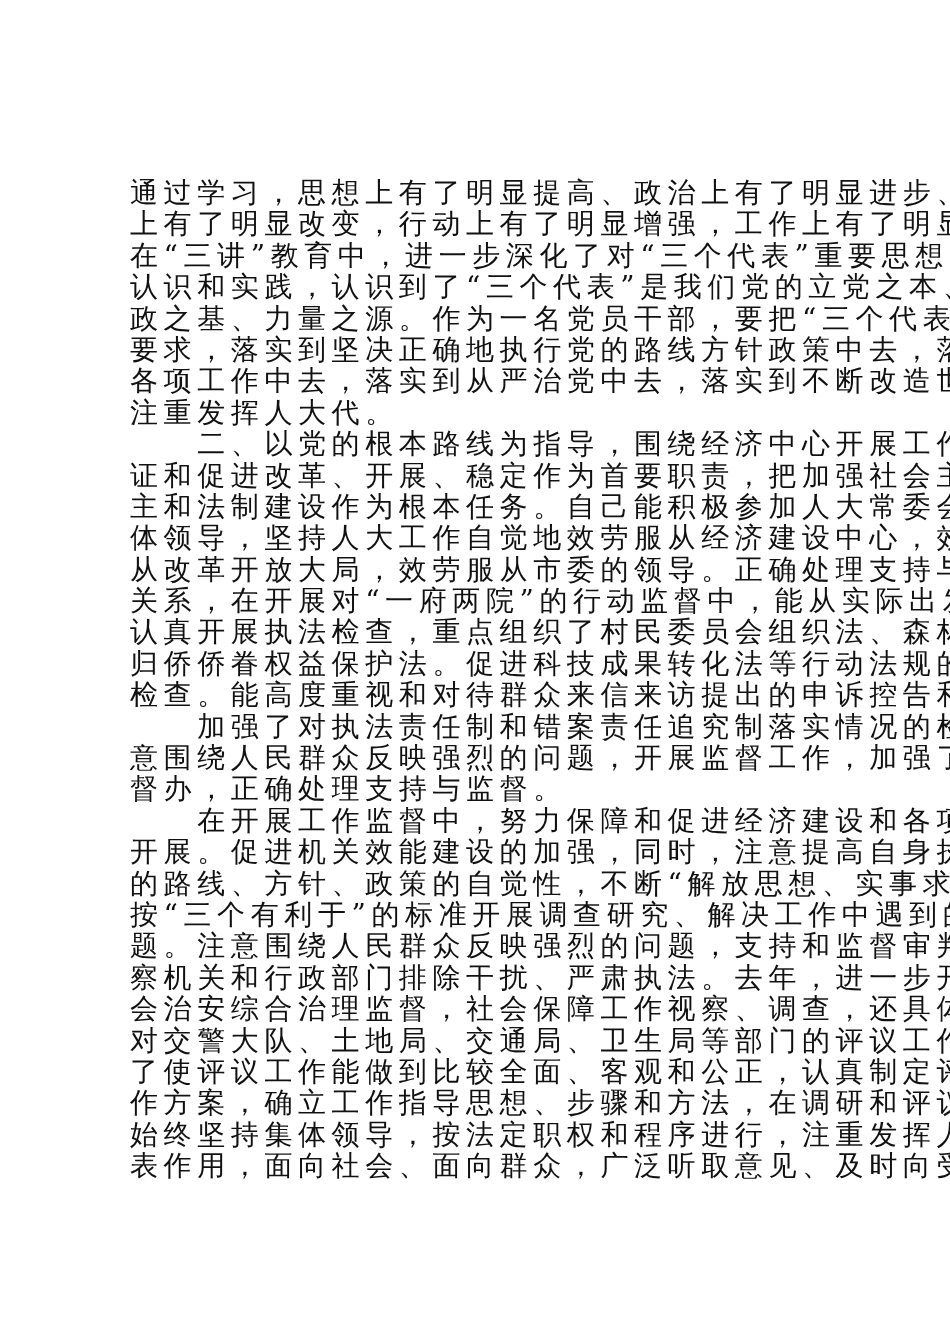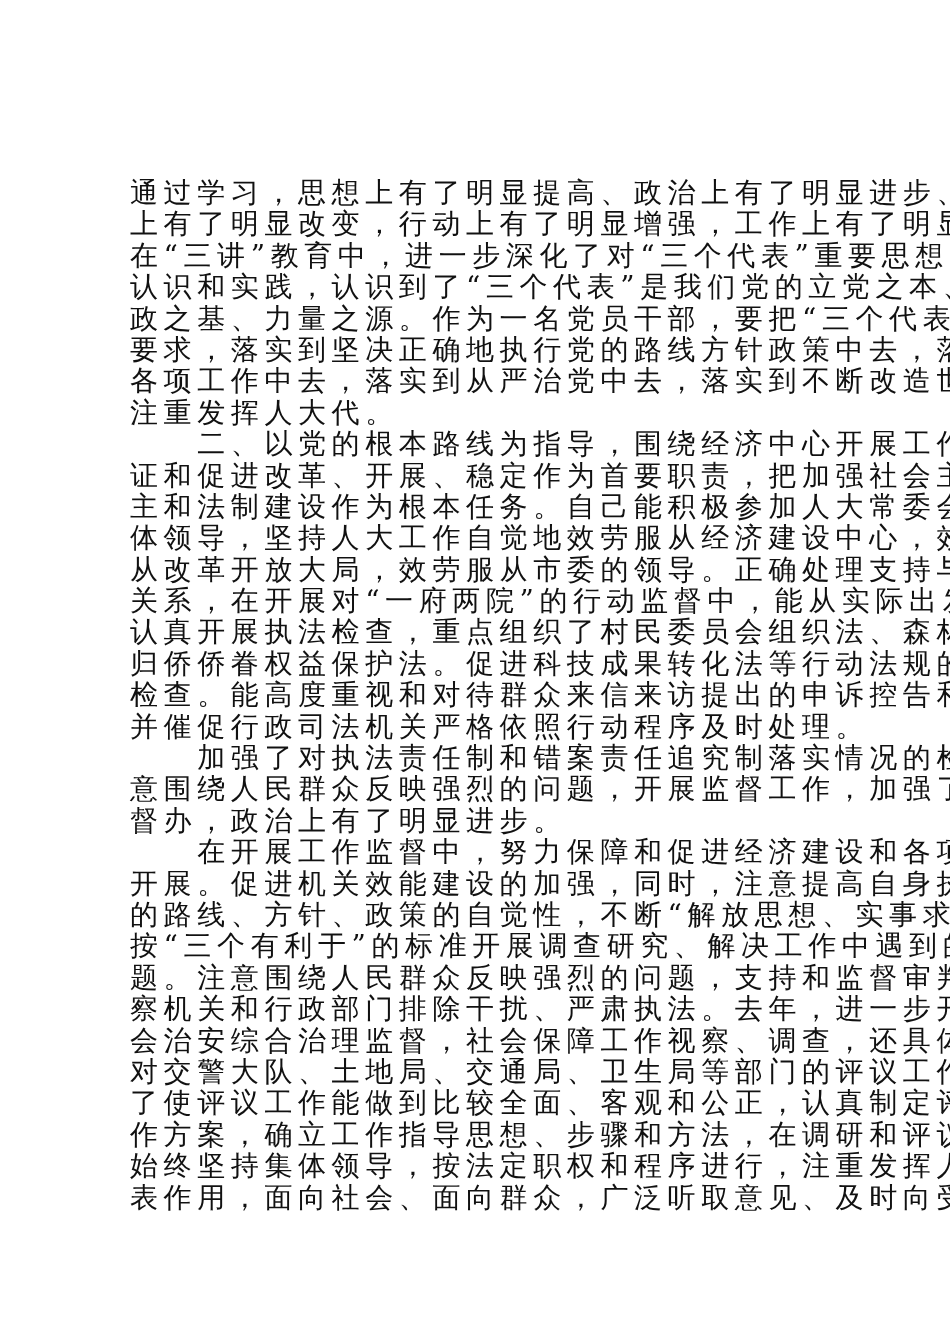--- a/index.html
+++ b/index.html
@@ -43,24 +43,23 @@
   <div class="line">注重发挥人大代。</div>
   <div class="line">　　二、以党的根本路线为指导，围绕经济中心开展工作，把保</div>
   <div class="line">证和促进改革、开展、稳定作为首要职责，把加强社会主义民</div>
   <div class="line">主和法制建设作为根本任务。自己能积极参加人大常委会的集</div>
   <div class="line">体领导，坚持人大工作自觉地效劳服从经济建设中心，效劳服</div>
   <div class="line">从改革开放大局，效劳服从市委的领导。正确处理支持与监督</div>
   <div class="line">关系，在开展对“一府两院”的行动监督中，能从实际出发，</div>
   <div class="line">认真开展执法检查，重点组织了村民委员会组织法、森林法、</div>
   <div class="line">归侨侨眷权益保护法。促进科技成果转化法等行动法规的执法</div>
   <div class="line">检查。能高度重视和对待群众来信来访提出的申诉控告和举报，</div>
-  <div class="line">并催促行政司法机关严格依照行动程序及时处理。</div>
   <div class="line">　　加强了对执法责任制和错案责任追究制落实情况的检查，注</div>
   <div class="line">意围绕人民群众反映强烈的问题，开展监督工作，加强了跟踪</div>
-  <div class="line">督办，政治上有了明显进步。</div>
+  <div class="line">督办，正确处理支持与监督。</div>
   <div class="line">　　在开展工作监督中，努力保障和促进经济建设和各项事业的</div>
   <div class="line">开展。促进机关效能建设的加强，同时，注意提高自身执行党</div>
   <div class="line">的路线、方针、政策的自觉性，不断“解放思想、实事求是”，</div>
   <div class="line">按“三个有利于”的标准开展调查研究、解决工作中遇到的问</div>
   <div class="line">题。注意围绕人民群众反映强烈的问题，支持和监督审判、检</div>
   <div class="line">察机关和行政部门排除干扰、严肃执法。去年，进一步开展社</div>
   <div class="line">会治安综合治理监督，社会保障工作视察、调查，还具体组织</div>
   <div class="line">对交警大队、土地局、交通局、卫生局等部门的评议工作，为</div>
   <div class="line">了使评议工作能做到比较全面、客观和公正，认真制定评议工</div>
   <div class="line">作方案，确立工作指导思想、步骤和方法，在调研和评议中，</div>

